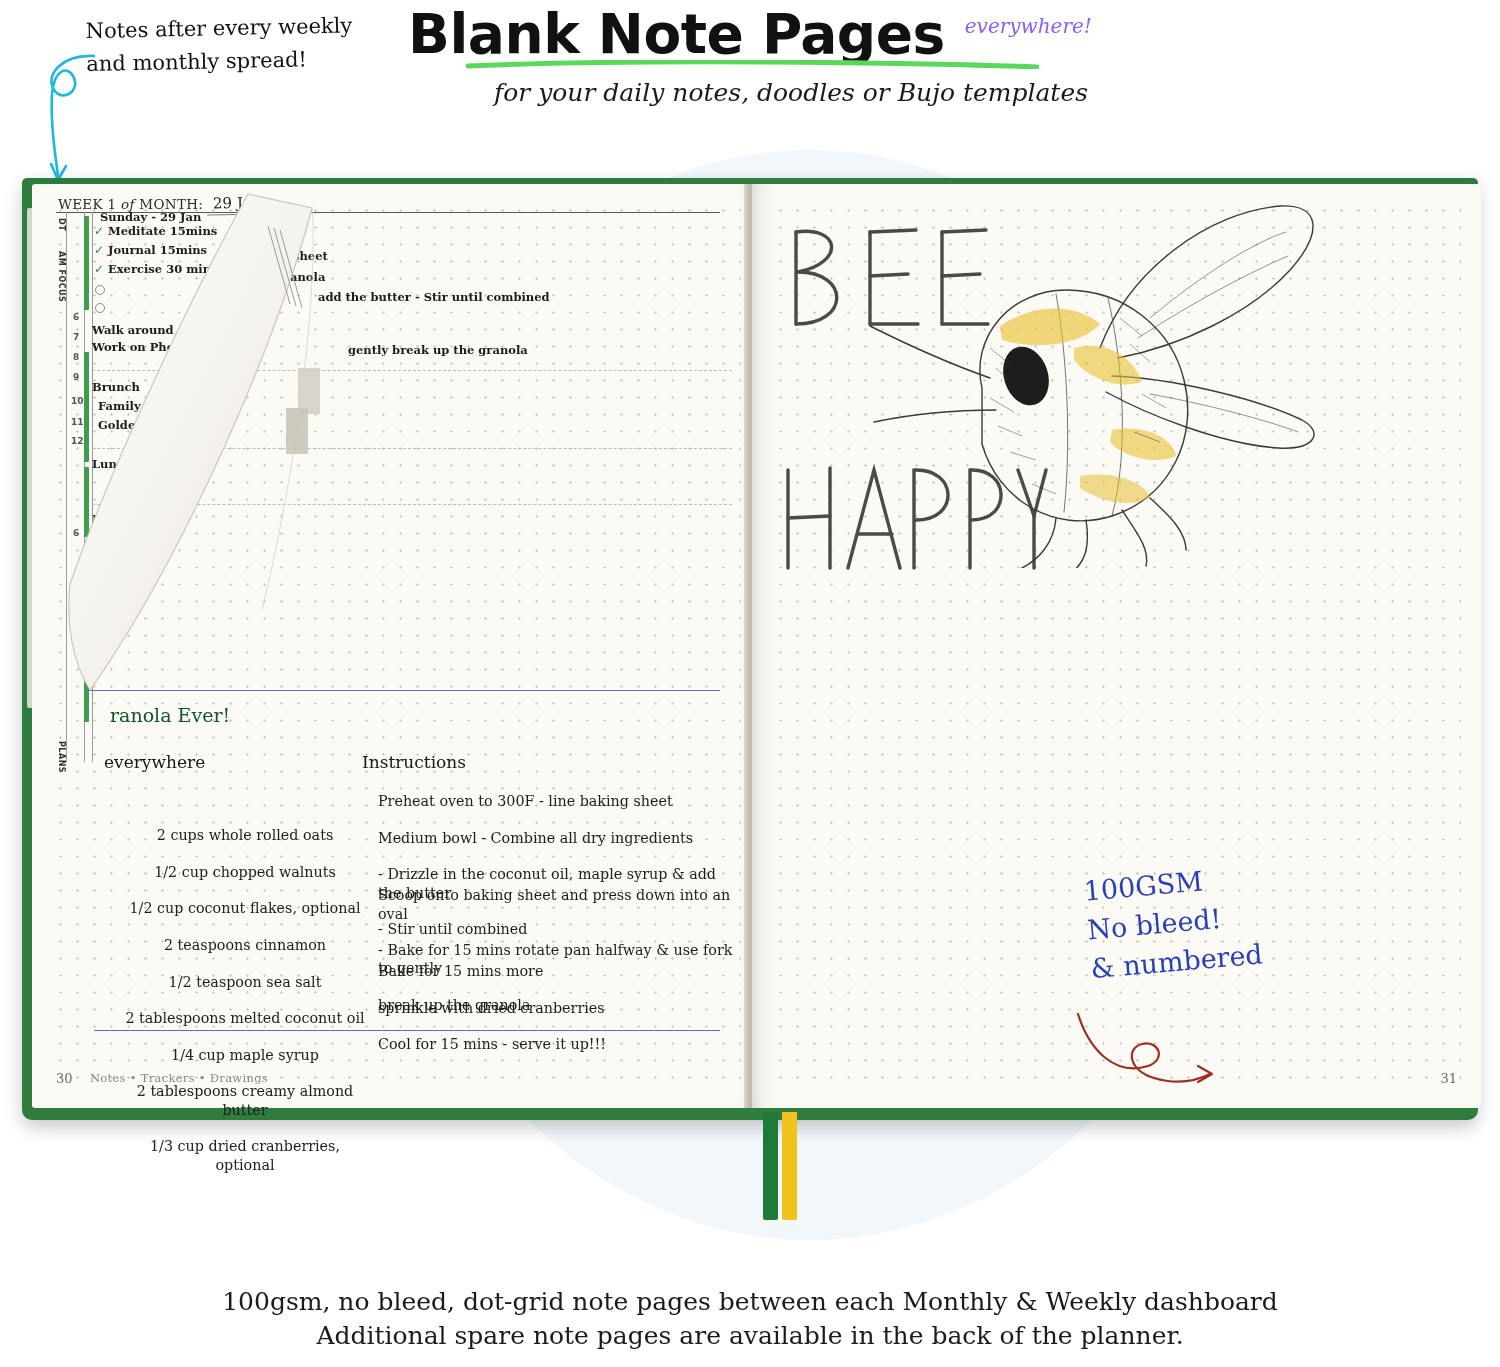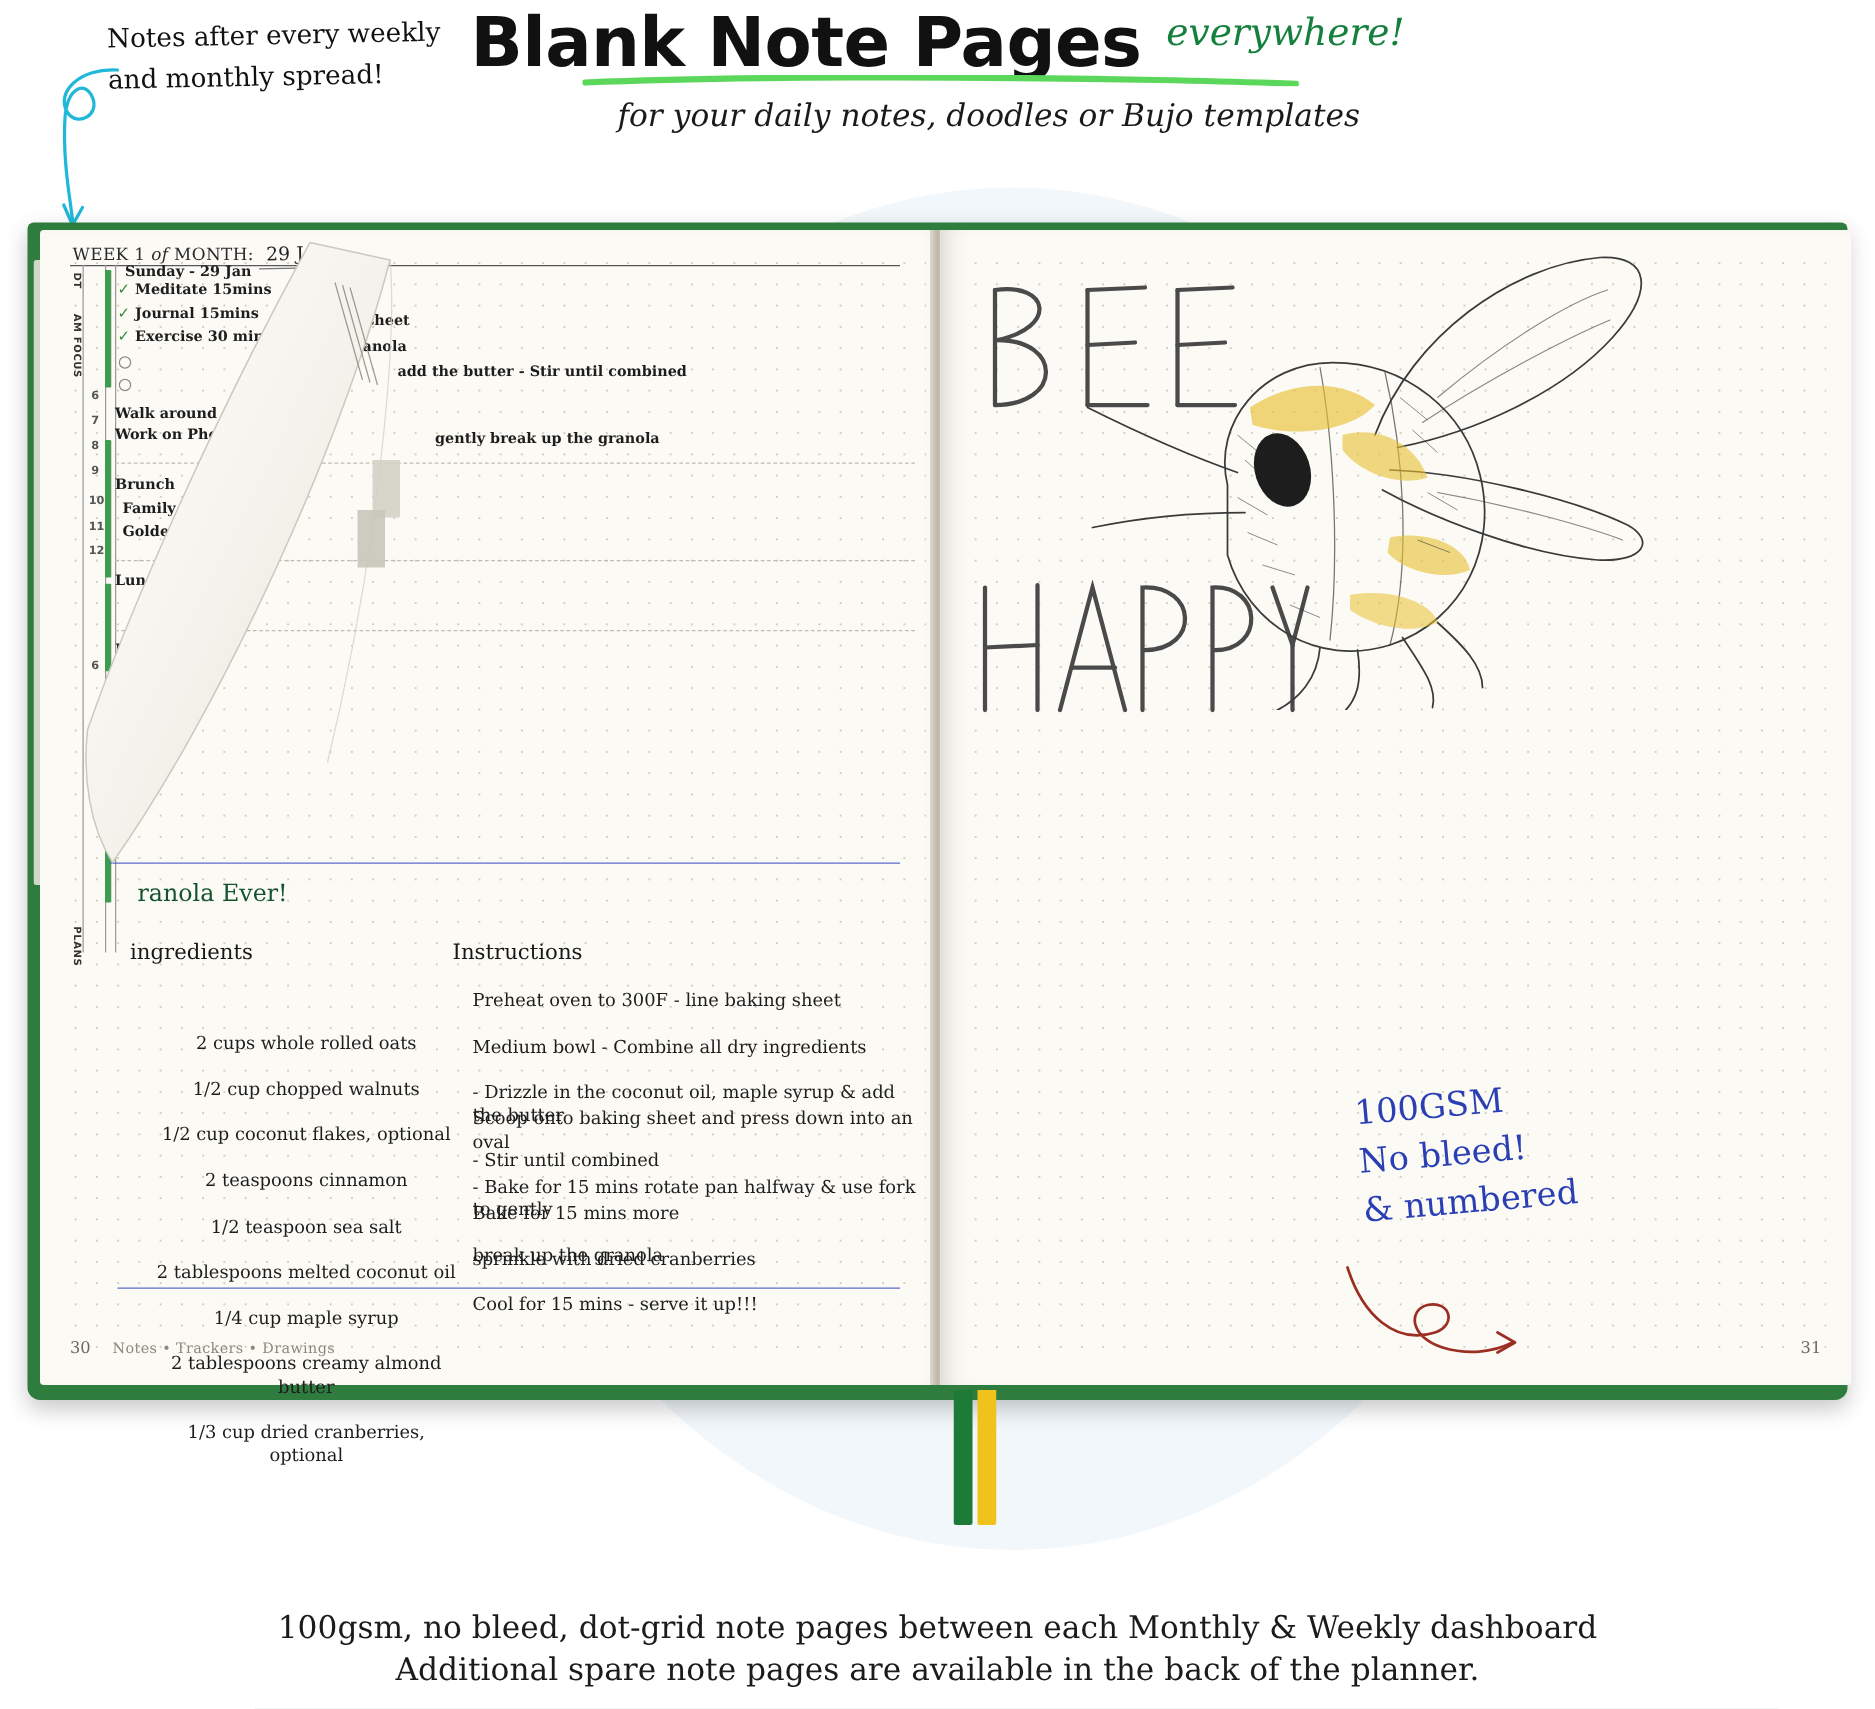--- a/index.html
+++ b/index.html
@@ -36,22 +36,22 @@
     font-family: "DejaVu Sans", sans-serif;
     font-weight: bold;
     font-size: 55px;
     letter-spacing: -0.5px;
     color: #111111;
     vertical-align: middle;
   }
   .headline-accent {
     font-family: "DejaVu Serif", serif;
     font-style: italic;
-    font-size: 30px;
-    color: #15803d;
+    font-size: 20px;
+    color: #8b5cf6;
     vertical-align: middle;
     margin-left: 20px;
     position: relative;
     top: -8px;
   }
   .underline-swoosh {
     position: absolute;
     top: 60px;
     left: 466px;
     width: 573px;
@@ -440,21 +440,21 @@
       <div class="tiny-row" style="top:131px;left:300px;">gently break up the granola</div>
 
       <div class="dash-line" style="top:158px;left:44px;width:640px;"></div>
       <div class="dash-line" style="top:236px;left:44px;width:640px;"></div>
       <div class="dash-line" style="top:292px;left:44px;width:640px;"></div>
     </div>
 
     <div class="blue-rule" style="top:506px;left:56px;width:632px;"></div>
 
     <div class="recipe-title">ranola Ever!</div>
-    <div class="rec-h" style="top:568px;left:72px;">ingredients</div>
+    <div class="rec-h" style="top:568px;left:72px;">everywhere</div>
     <div class="rec-list" style="top:624px;left:88px;width:250px;text-align:center;">
       <div>2 cups whole rolled oats</div>
       <div>1/2 cup chopped walnuts</div>
       <div>1/2 cup coconut flakes, optional</div>
       <div>2 teaspoons cinnamon</div>
       <div>1/2 teaspoon sea salt</div>
       <div>2 tablespoons melted coconut oil</div>
       <div>1/4 cup maple syrup</div>
       <div>2 tablespoons creamy almond butter</div>
       <div>1/3 cup dried cranberries, optional</div>

